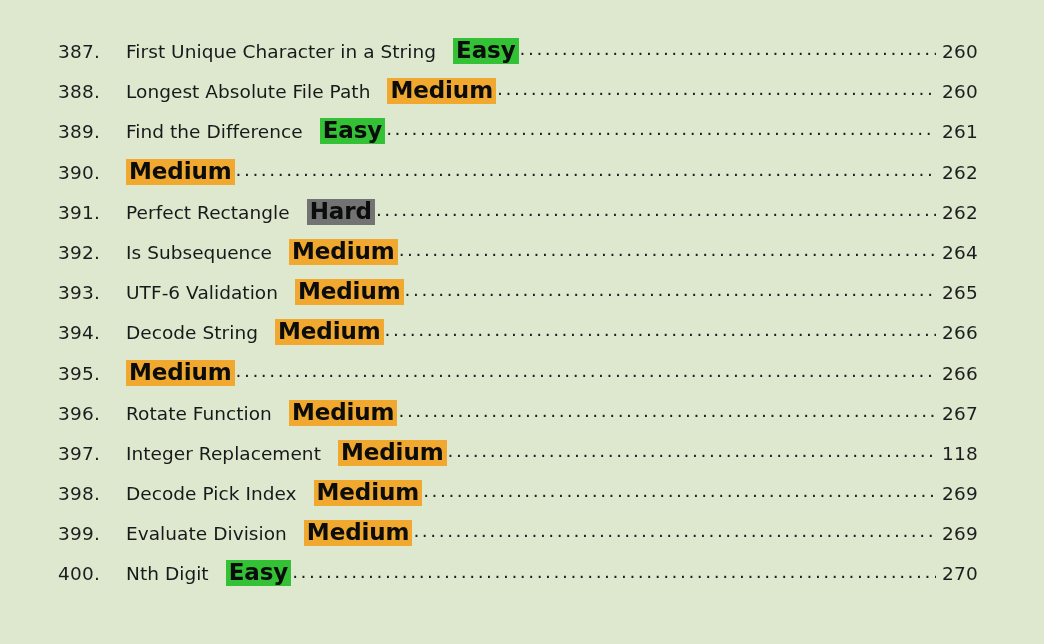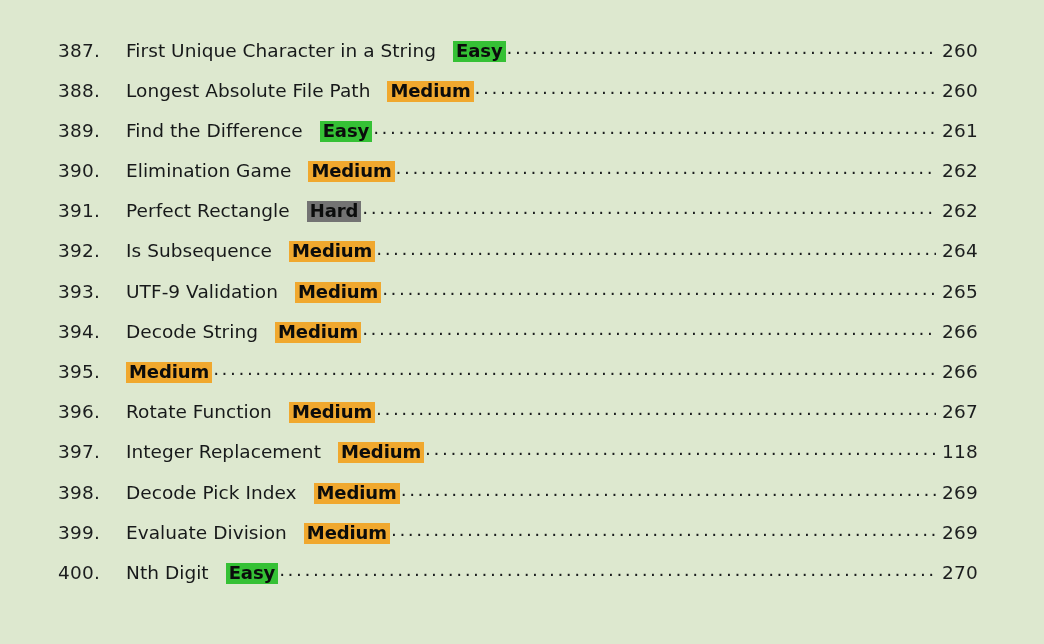--- a/index.html
+++ b/index.html
@@ -45,21 +45,21 @@
   .toc-title {
     flex: 0 0 auto;
     font-size: 18.5px;
     letter-spacing: 0.05px;
     color: #17191a;
     padding-right: 17px;
   }
   .badge {
     flex: 0 0 auto;
     font-weight: bold;
-    font-size: 18px;
+    font-size: 23px;
     color: #0b0c0c;
     padding: 1px 3px 2px 3px;
     letter-spacing: -0.1px;
     line-height: 1.0;
     border-radius: 0;
     display: inline-block;
   }
   .badge.easy   { background: #35c135; }
   .badge.medium { background: #f0a82e; }
   .badge.hard   { background: #ef4a26; }
@@ -113,42 +113,41 @@
       </div>
       <div class="toc-row">
         <span class="toc-num">389.</span>
         <span class="toc-title">Find the Difference</span>
         <span class="badge easy" style="background: rgb(53, 193, 53);">Easy</span>
         <span class="leader"></span>
         <span class="toc-page">261</span>
       </div>
       <div class="toc-row">
         <span class="toc-num">390.</span>
-        <span class="toc-title">Elimination Game</span>
         <span class="badge medium" style="background: rgb(240, 168, 46);">Medium</span>
         <span class="leader"></span>
         <span class="toc-page">262</span>
       </div>
       <div class="toc-row">
         <span class="toc-num">391.</span>
         <span class="toc-title">Perfect Rectangle</span>
         <span class="badge hard" style="background: #737373;">Hard</span>
         <span class="leader"></span>
         <span class="toc-page">262</span>
       </div>
       <div class="toc-row">
         <span class="toc-num">392.</span>
         <span class="toc-title">Is Subsequence</span>
         <span class="badge medium" style="background: rgb(240, 168, 46);">Medium</span>
         <span class="leader"></span>
         <span class="toc-page">264</span>
       </div>
       <div class="toc-row">
         <span class="toc-num">393.</span>
-        <span class="toc-title">UTF-9 Validation</span>
+        <span class="toc-title">UTF-6 Validation</span>
         <span class="badge medium" style="background: rgb(240, 168, 46);">Medium</span>
         <span class="leader"></span>
         <span class="toc-page">265</span>
       </div>
       <div class="toc-row">
         <span class="toc-num">394.</span>
         <span class="toc-title">Decode String</span>
         <span class="badge medium" style="background: rgb(240, 168, 46);">Medium</span>
         <span class="leader"></span>
         <span class="toc-page">266</span>

